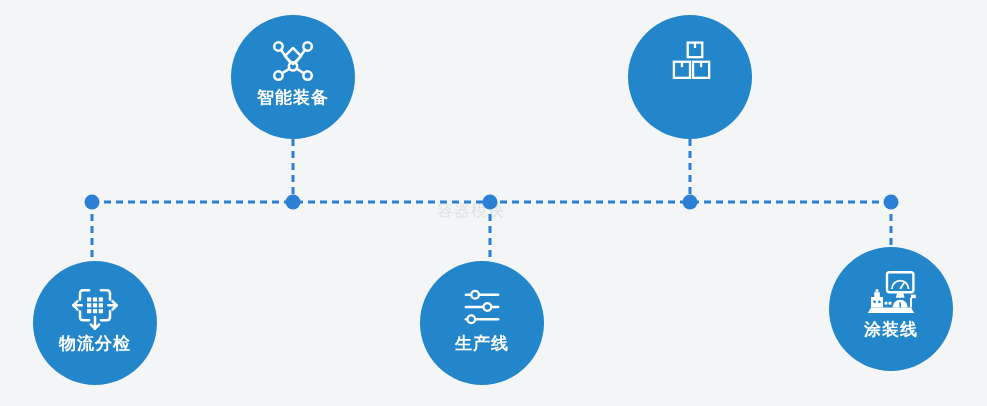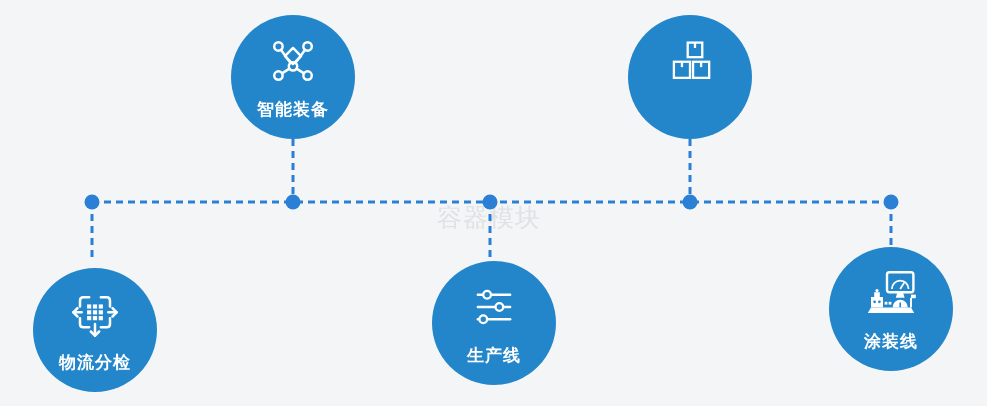--- a/index.html
+++ b/index.html
@@ -14,50 +14,49 @@
   .connectors {
     position: absolute;
     left: 0; top: 0;
     z-index: 2;
   }
   .watermark {
     position: absolute;
     left: 437px;
     top: 201px;
     z-index: 1;
-    font-size: 25px;
+    font-size: 16px;
     letter-spacing: 1px;
     color: var(--watermark-color, #dfe1e4);
     user-select: none;
   }
   .node {
     position: absolute;
     width: 124px;
     height: 124px;
     border-radius: 50%;
     background: var(--node-fill, #2386cb);
     display: flex;
     flex-direction: column;
     align-items: center;
     z-index: 3;
   }
   .node-top-left      { left: 231px; top: 15px; }
   .node-top-right     { left: 628px; top: 15px; }
-  .node-bottom-left   { left: 33px;  top: 268px; }
-  .node-bottom-center { left: 432px; top: 261px; }
+  .node-bottom-left   { left: 33px;  top: 261px; }
+  .node-bottom-center { left: 420px; top: 261px; }
   .node-bottom-right  { left: 829px; top: 247px; }
   .icon-wrap {
     height: 50px;
     margin-top: 21px;
     display: flex;
     align-items: center;
     justify-content: center;
   }
   .node-label {
-    margin-top: 12px;
     color: var(--label, #ffffff);
     font-size: 17px;
     font-weight: bold;
     letter-spacing: 1px;
     white-space: nowrap;
   }
 </style>
 </head>
 <body>
 

